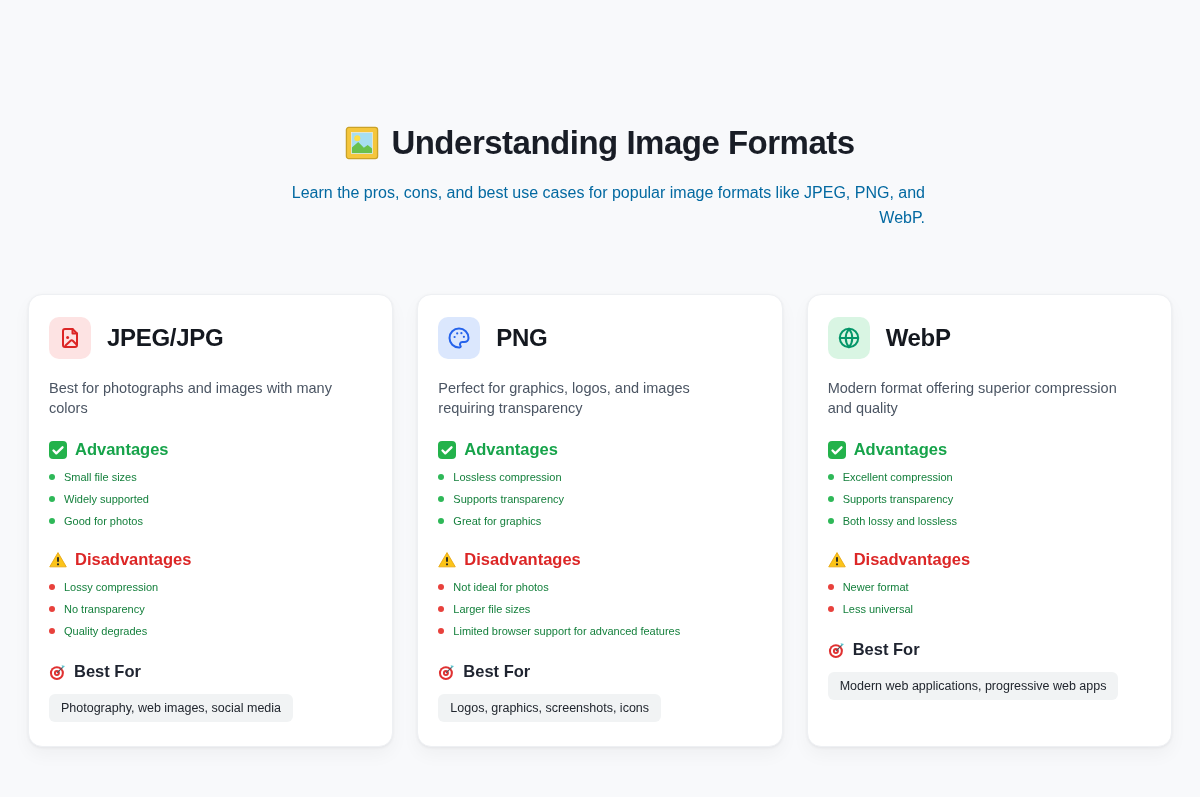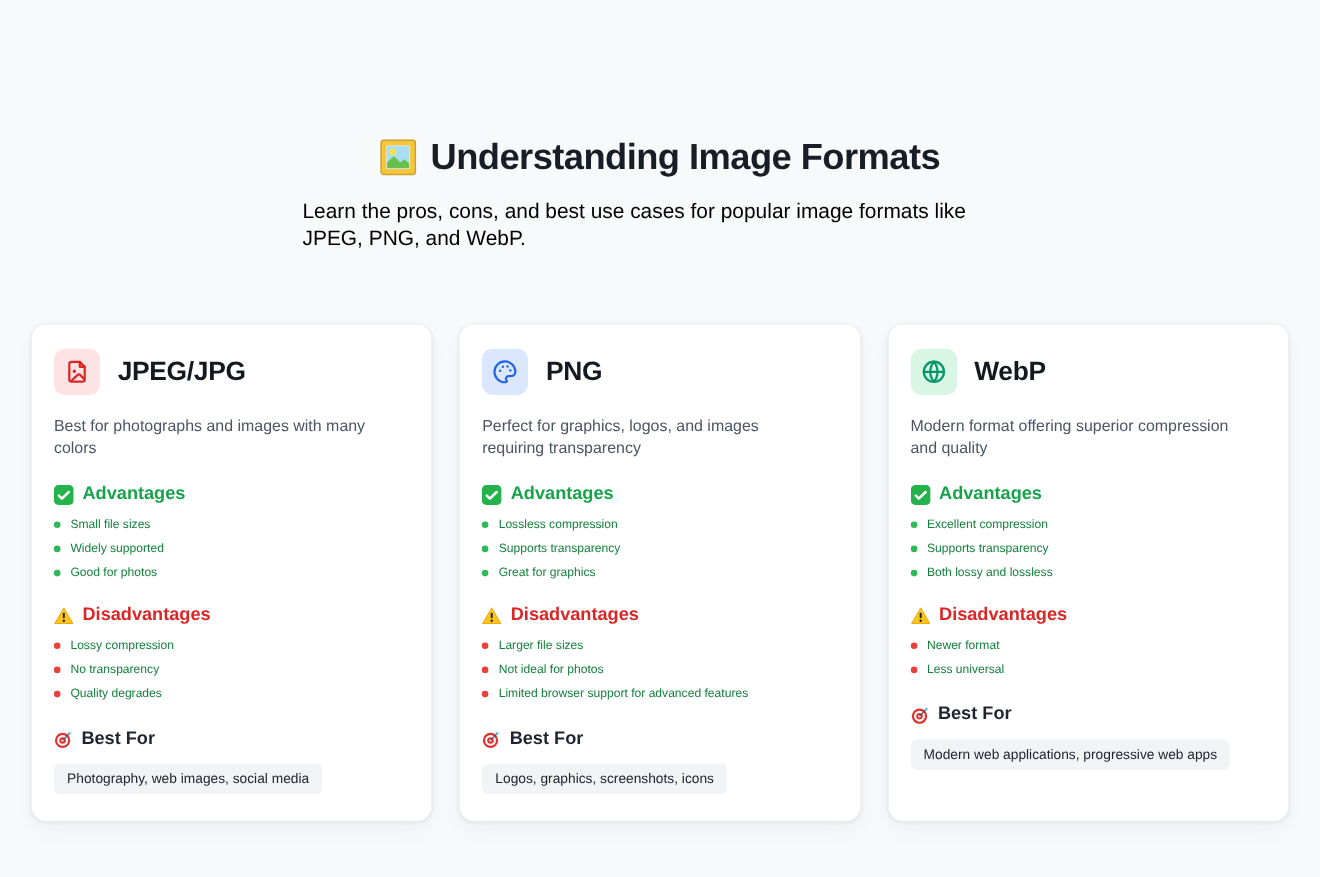--- a/index.html
+++ b/index.html
@@ -9,40 +9,40 @@
     color: #1a1e27;
   }
   .page {
     position: relative;
     width: 1200px;
     height: 797px;
     background: #f8f9fb;
     overflow: hidden;
   }
   
-  .header { padding-top: 124px; text-align: left; }
+  .header { padding-top: 124px; text-align: right; }
   .title-row {
     display: flex;
     align-items: center;
     justify-content: center;
     gap: 12px;
   }
   .title-row h1 {
     font-size: 33px;
     font-weight: 700;
     letter-spacing: -0.5px;
     color: #191d26;
   }
   .picture-emoji { width: 34px; height: 34px; flex: 0 0 auto; }
   .subtitle {
     margin: 18px auto 0;
     max-width: 650px;
-    font-size: 19px;
+    font-size: 16px;
     line-height: 25px;
-    color: #000000;
+    color: #0369a1;
   }
   
   .cards {
     display: grid;
     grid-template-columns: repeat(3, 1fr);
     gap: 24px;
     padding: 0 28px;
     margin-top: 64px;
     align-items: stretch;
   }
@@ -218,22 +218,22 @@
 
       <div class="section-heading dis-heading">
         <svg width="18" height="18" viewBox="0 0 20 20">
           <path d="M10 1.8 L19.2 17.6 H0.8 Z" fill="#fcc419" stroke="#e8a813" stroke-width="1" stroke-linejoin="round"></path>
           <rect x="9" y="6.6" width="2" height="5.6" rx="1" fill="#1f2328"></rect>
           <circle cx="10" cy="14.8" r="1.2" fill="#1f2328"></circle>
         </svg>
         <span>Disadvantages</span>
       </div>
       <ul class="bullet-list red">
+        <li>Not ideal for photos</li>
         <li>Larger file sizes</li>
-        <li>Not ideal for photos</li>
         <li>Limited browser support for advanced features</li>
       </ul>
 
       <div class="section-heading best-heading">
         <svg width="17" height="17" viewBox="0 0 20 20">
           <circle cx="9.3" cy="10.7" r="8.2" fill="#e03131"></circle>
           <circle cx="9.3" cy="10.7" r="5.8" fill="#ffffff"></circle>
           <circle cx="9.3" cy="10.7" r="3.5" fill="#e03131"></circle>
           <circle cx="9.3" cy="10.7" r="1.3" fill="#ffffff"></circle>
           <line x1="9.3" y1="10.7" x2="16.2" y2="3.6" stroke="#4d5760" stroke-width="1.3"></line>

